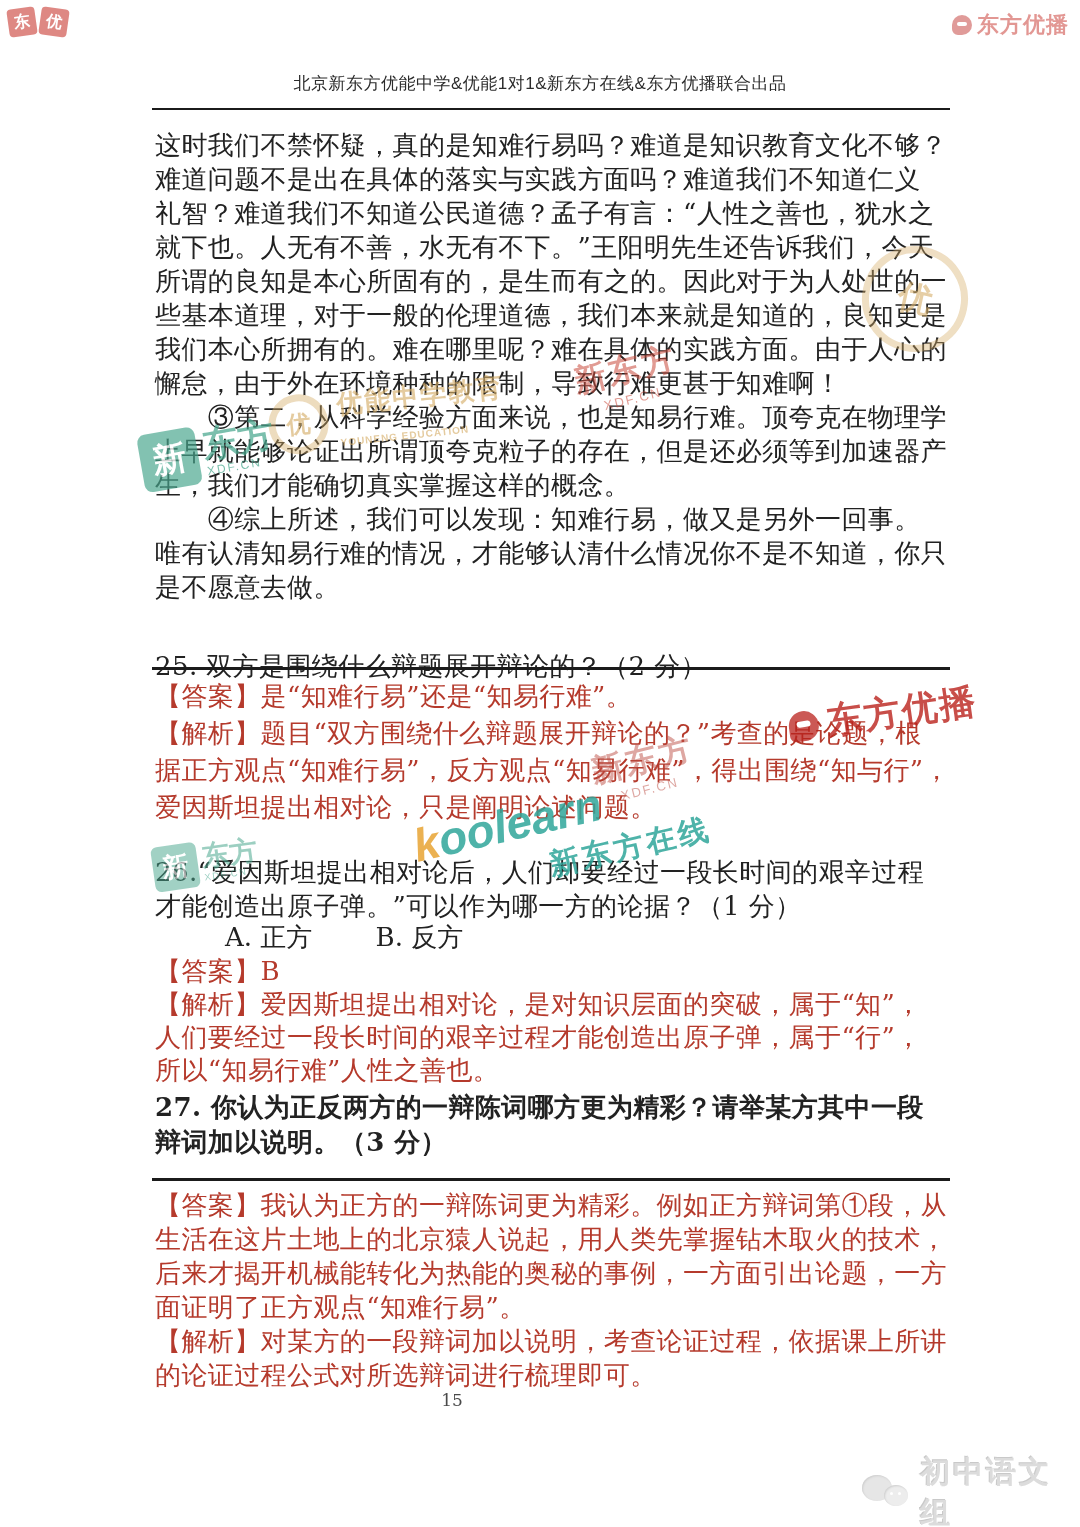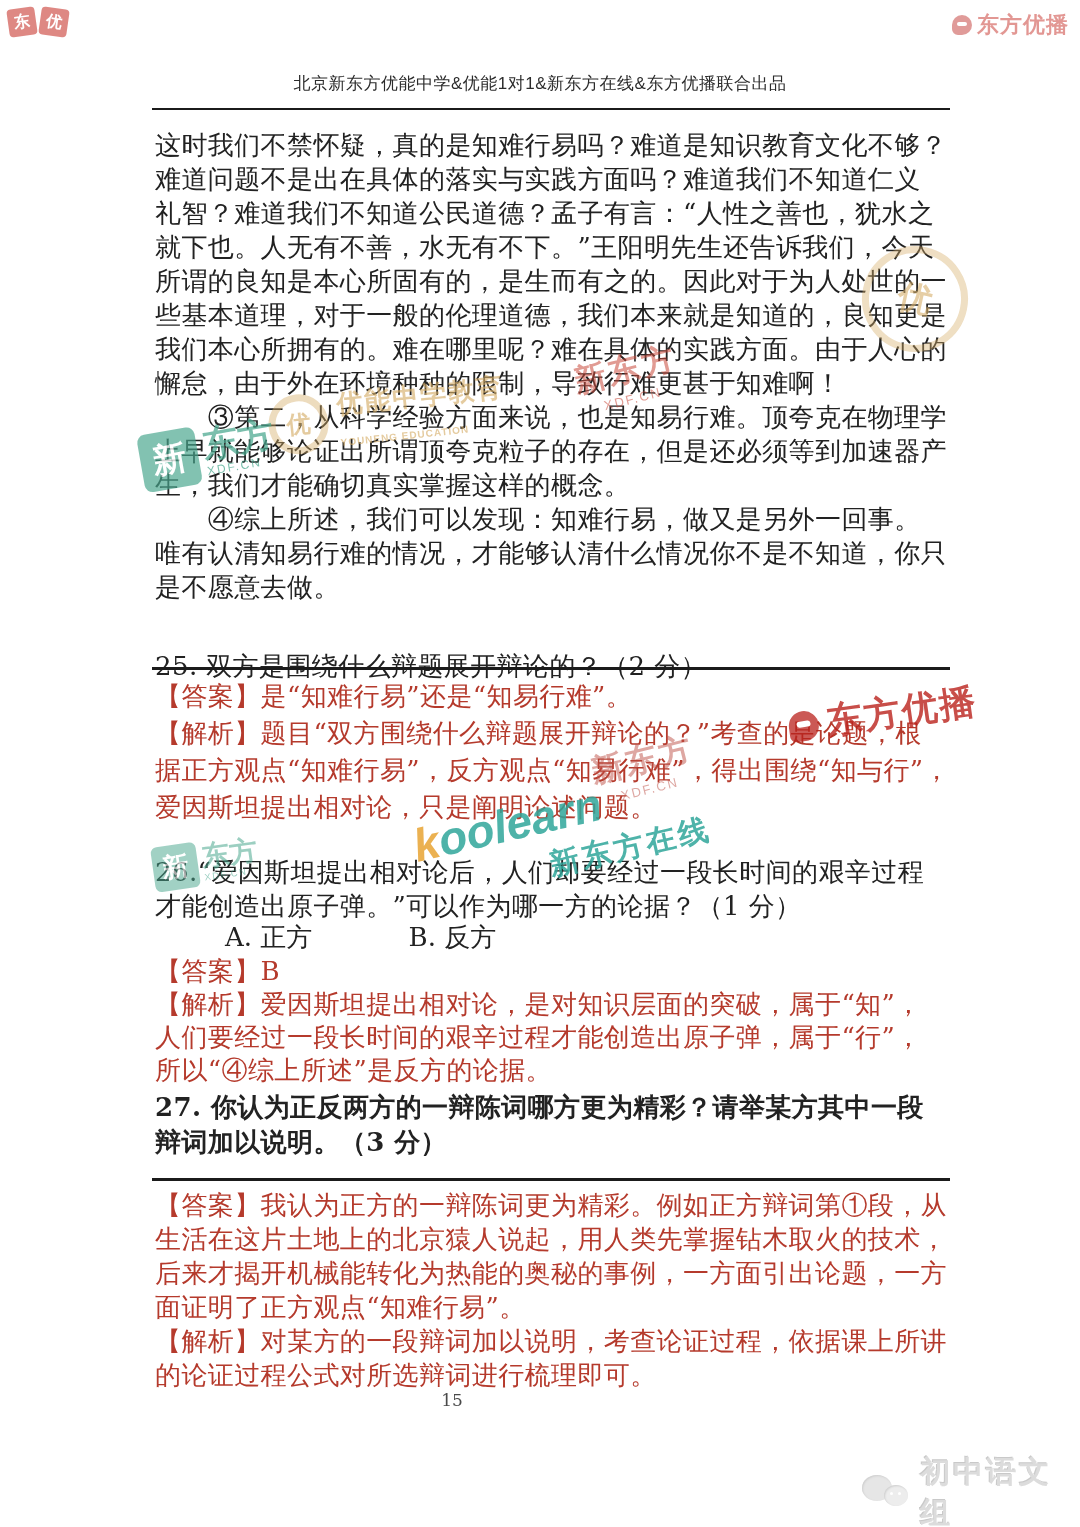--- a/index.html
+++ b/index.html
@@ -20,21 +20,21 @@
   
   .lines{left:155px;width:798px;white-space:pre-line;
     font-size:26px;letter-spacing:.4px;color:#222;}
   .p1{top:128px;line-height:34px;}
   .p2{top:400px;line-height:34px;}
   .p3{top:502px;line-height:34px;}
   .q25{top:649px;line-height:34px;}
   .a25{top:678px;line-height:37px;}
   .q26{top:855px;line-height:34px;}
   .optline{top:920px;left:225px;font-size:26px;color:#222;}
-  .optline .opt-b{margin-left:88px;}
+  .optline .opt-b{margin-left:55px;}
   .a26{top:955px;line-height:33px;}
   .q27{top:1090px;line-height:35px;font-weight:bold;}
   .a27{top:1188px;line-height:34px;}
   .red{color:#b53a2c;}
   
   .pagenum{top:1390px;left:0;width:904px;text-align:center;
     font-size:17px;color:#4a4a4a;}
   
   .wm{position:absolute;pointer-events:none;}
   .tan{color:rgba(214,173,104,.75);}
@@ -129,21 +129,21 @@
 
 <div class="abs lines q26">26.“爱因斯坦提出相对论后，人们却要经过一段长时间的艰辛过程
 才能创造出原子弹。”可以作为哪一方的论据？（1 分）</div>
 <div class="abs optline">
   <span class="opt-a">A. 正方</span>
   <span class="opt-b">B. 反方</span>
 </div>
 <div class="abs lines a26 red">【答案】B
 【解析】爱因斯坦提出相对论，是对知识层面的突破，属于“知”，
 人们要经过一段长时间的艰辛过程才能创造出原子弹，属于“行”，
-所以“④综上所述”是反方的论据。</div>
+所以“知易行难”人性之善也。</div>
 
 <div class="abs lines q27">27. 你认为正反两方的一辩陈词哪方更为精彩？请举某方其中一段
 辩词加以说明。（3 分）</div>
 <div class="abs rule rule3"></div>
 <div class="abs lines a27 red">【答案】我认为正方的一辩陈词更为精彩。例如正方辩词第①段，从
 生活在这片土地上的北京猿人说起，用人类先掌握钻木取火的技术，
 后来才揭开机械能转化为热能的奥秘的事例，一方面引出论题，一方
 面证明了正方观点“知难行易”。
 【解析】对某方的一段辩词加以说明，考查论证过程，依据课上所讲
 的论证过程公式对所选辩词进行梳理即可。</div>

